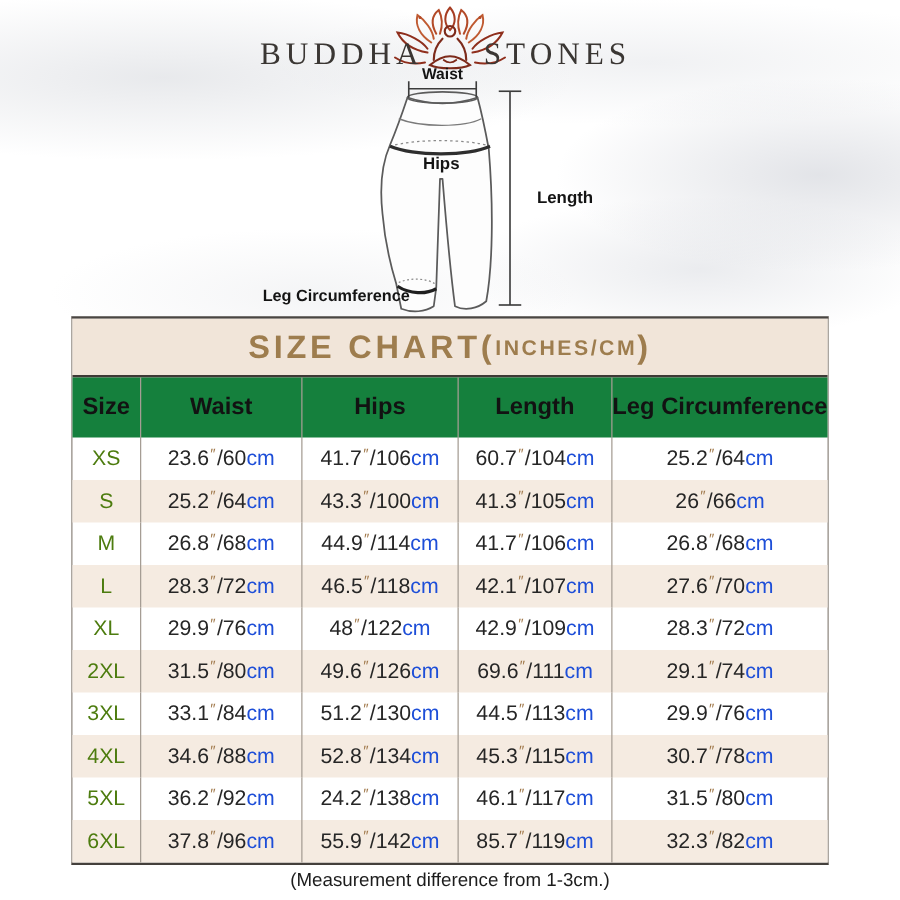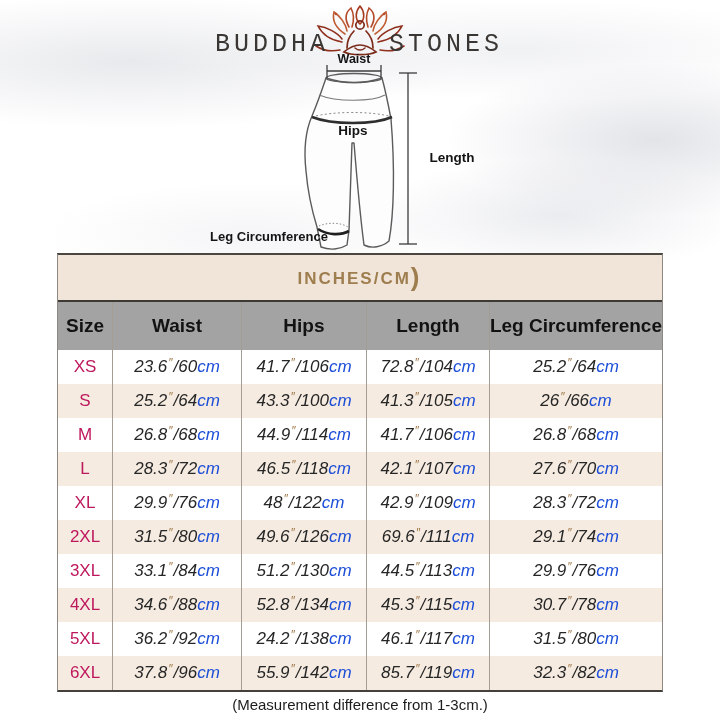--- a/index.html
+++ b/index.html
@@ -14,21 +14,21 @@
     background:
       radial-gradient(ellipse 300px 110px at 655px 140px, rgba(198,201,209,.50), rgba(198,201,209,0) 70%),
       radial-gradient(ellipse 260px 80px at 560px 215px, rgba(206,209,216,.42), rgba(206,209,216,0) 72%),
       radial-gradient(ellipse 470px 95px at 130px 62px, rgba(204,207,213,.45), rgba(204,207,213,0) 70%),
       radial-gradient(ellipse 420px 70px at 520px 50px, rgba(210,213,219,.33), rgba(210,213,219,0) 72%),
       radial-gradient(ellipse 280px 70px at 250px 235px, rgba(216,218,223,.28), rgba(216,218,223,0) 75%),
       #ffffff;
   }
   .brand-text{
     position:absolute;top:30px;text-align:center;
-    font-family:Liberation Mono, monospace;
+    font-family:Liberation Serif, serif;
     font-size:25px;letter-spacing:4px;color:#3a3633;
   }
   .brand-left{left:208px;width:128px;}
   .brand-right{left:382px;width:128px;}
   svg.diagram{position:absolute;left:0;top:0;}
   svg .lbl{font-family:"Liberation Sans",sans-serif;font-weight:bold;fill:#141414;}
 
   
   .chart{
     position:absolute;left:57px;top:253px;width:606px;
@@ -36,31 +36,31 @@
     box-sizing:border-box;background:#fff;
   }
   .title-bar{
     height:45px;background:#f1e5d9;border-bottom:2px solid #3d3935;
     display:flex;align-items:center;justify-content:center;
     color:#9e7d4e;font-weight:bold;white-space:nowrap;
   }
   .t-main{font-size:26px;letter-spacing:3px;}
   .t-sub{font-size:17px;letter-spacing:2px;position:relative;top:1px;}
   .trow{display:flex;height:34px;}
-  .thead{height:48px;background:#a3a3a3;}
+  .thead{height:48px;background:#15803d;}
   .cell{
     display:flex;align-items:center;justify-content:center;
     box-sizing:border-box;white-space:nowrap;
   }
   .cell + .cell{border-left:1px solid #a59d94;}
   .c0{width:54px;}.c1{width:129px;}.c2{width:125px;}.c3{width:123px;}.c4{flex:1;}
   .thead .cell{font-weight:bold;font-size:19px;color:#121212;}
   #rows-container .trow:nth-child(even){background:#f5ebe1;}
-  .c-size{font-size:17px;color:#be185d;}
-  .c-meas{font-size:17px;color:#262626;font-style:italic;}
+  .c-size{font-size:17px;color:#4d7c0f;}
+  .c-meas{font-size:17px;color:#262626;}
   .num{color:#262626;}
   .prime{color:#a0784a;font-size:12px;position:relative;top:-4px;margin:0 1px;}
   .unit-cm{color:#1d4ed8;}
   .footer-note{
     position:absolute;left:0;top:696px;width:720px;text-align:center;
     font-size:15px;font-weight:normal;color:#1c1c1c;
   }
 </style>
 </head>
 <body>
@@ -113,20 +113,21 @@
   <text class="lbl" x="353" y="135" font-size="13.5" text-anchor="middle">Hips</text>
   <text class="lbl" x="452" y="162" font-size="13.5" text-anchor="middle">Length</text>
   <text class="lbl" x="269" y="241" font-size="13" text-anchor="middle">Leg Circumference</text>
 </svg>
 
 <div class="brand-text brand-left">BUDDHA</div>
 <div class="brand-text brand-right">STONES</div>
 
 <div class="chart">
   <div class="title-bar">
+    <span class="t-main">SIZE CHART(</span>
       <span class="t-sub">INCHES/CM</span>
       <span class="t-main">)</span>
   </div>
   <div class="trow thead">
     <div class="cell c0">Size</div>
     <div class="cell c1">Waist</div>
     <div class="cell c2">Hips</div>
     <div class="cell c3">Length</div>
     <div class="cell c4">Leg Circumference</div>
   </div>
@@ -139,21 +140,21 @@
           <span class="num">/60</span>
           <span class="unit-cm">cm</span>
         </div>
     <div class="cell c2 c-meas">
           <span class="num">41.7</span>
           <span class="prime">″</span>
           <span class="num">/106</span>
           <span class="unit-cm">cm</span>
         </div>
     <div class="cell c3 c-meas">
-          <span class="num">72.8</span>
+          <span class="num">60.7</span>
           <span class="prime">″</span>
           <span class="num">/104</span>
           <span class="unit-cm">cm</span>
         </div>
     <div class="cell c4 c-meas">
           <span class="num">25.2</span>
           <span class="prime">″</span>
           <span class="num">/64</span>
           <span class="unit-cm">cm</span>
         </div>

